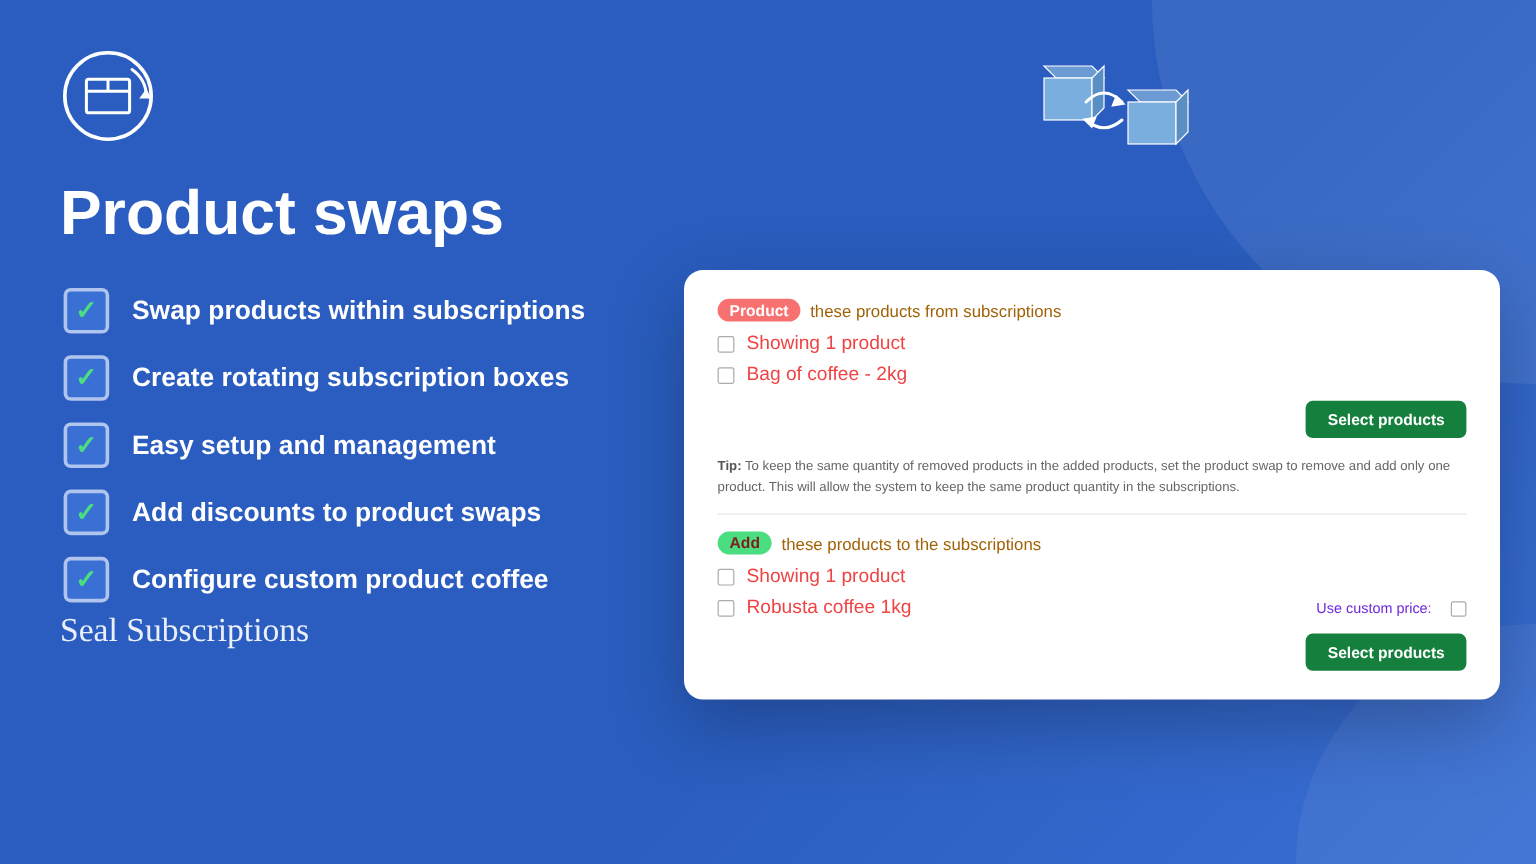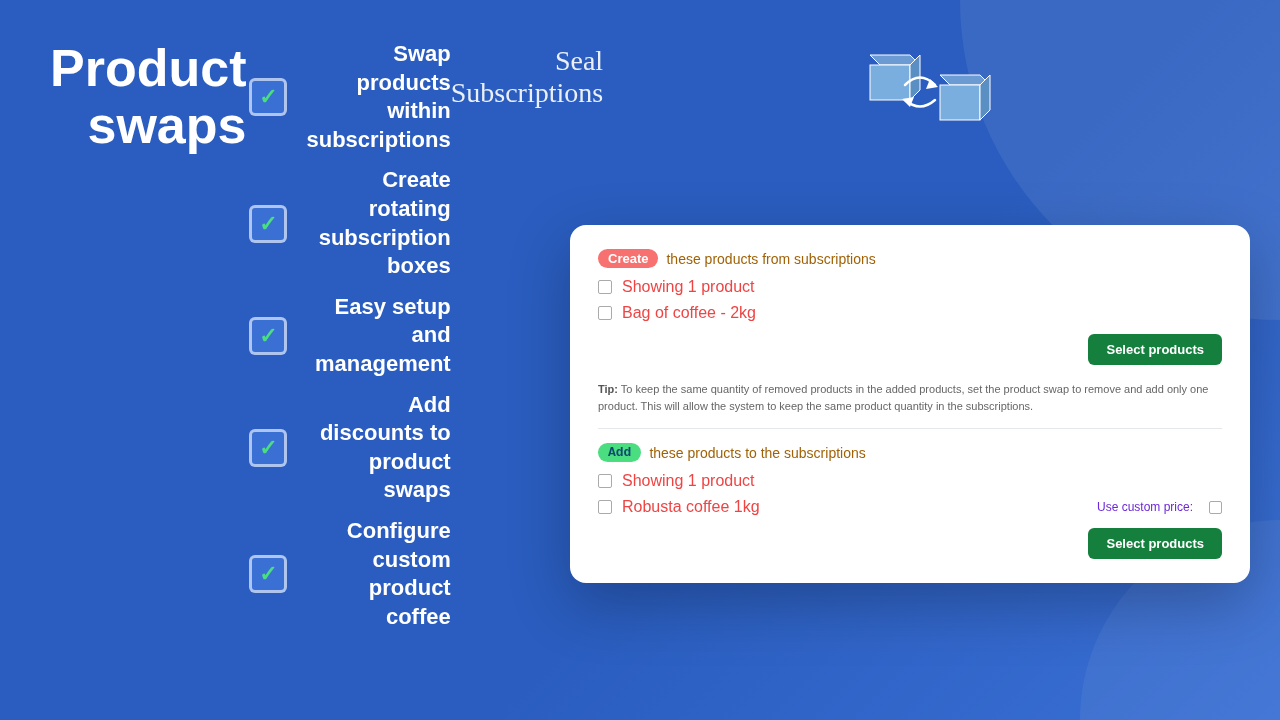--- a/index.html
+++ b/index.html
@@ -40,22 +40,21 @@
     }
 
     .left-panel {
       position: absolute;
       left: 0;
       top: 0;
       width: 570px;
       height: 581px;
       padding: 40px 50px;
       display: flex;
-      flex-direction: row;
-      text-align: right;
+      flex-direction: column;
     }
 
     .logo-icon {
       width: 80px;
       height: 80px;
       margin-bottom: 30px;
     }
 
     .page-title {
       font-size: 52px;
@@ -174,26 +173,25 @@
       background: #f87171;
       color: #fff;
       font-size: 13px;
       font-weight: 600;
       padding: 2px 10px;
       border-radius: 12px;
     }
 
     .badge-add {
       background: #4ade80;
-      color: #0c4a6e;
+      color: #7f1d1d;
       font-size: 13px;
       font-weight: 600;
       padding: 2px 10px;
       border-radius: 12px;
-      font-family: Liberation Mono, monospace;
     }
 
     .section-title-text {
       font-size: 14px;
       color: #a16207;
     }
 
     .important-note {
       font-size: 11.5px;
       color: #555;
@@ -374,21 +372,21 @@
       <polygon points="90,44 98,52 86,54" fill="white"></polygon>
       <path d="M 95 65 Q 80 78 65 65" fill="none" stroke="white" stroke-width="2.5" stroke-linecap="round"></path>
       <polygon points="70,72 62,64 74,62" fill="white"></polygon>
     </svg>
   </div>
 
   <div class="main-card">
 
     <div class="section-remove">
       <div class="section-title-row">
-        <span class="badge-remove">Create</span>
+        <span class="badge-remove">Product</span>
         <span class="section-title-text">these products from subscriptions</span>
       </div>
 
       <div class="product-row">
         <div class="checkbox-el"></div>
         <span class="product-label">Showing 1 product</span>
       </div>
       <div class="product-row">
         <div class="checkbox-el"></div>
         <span class="product-label">Bag of coffee - 2kg</span>

